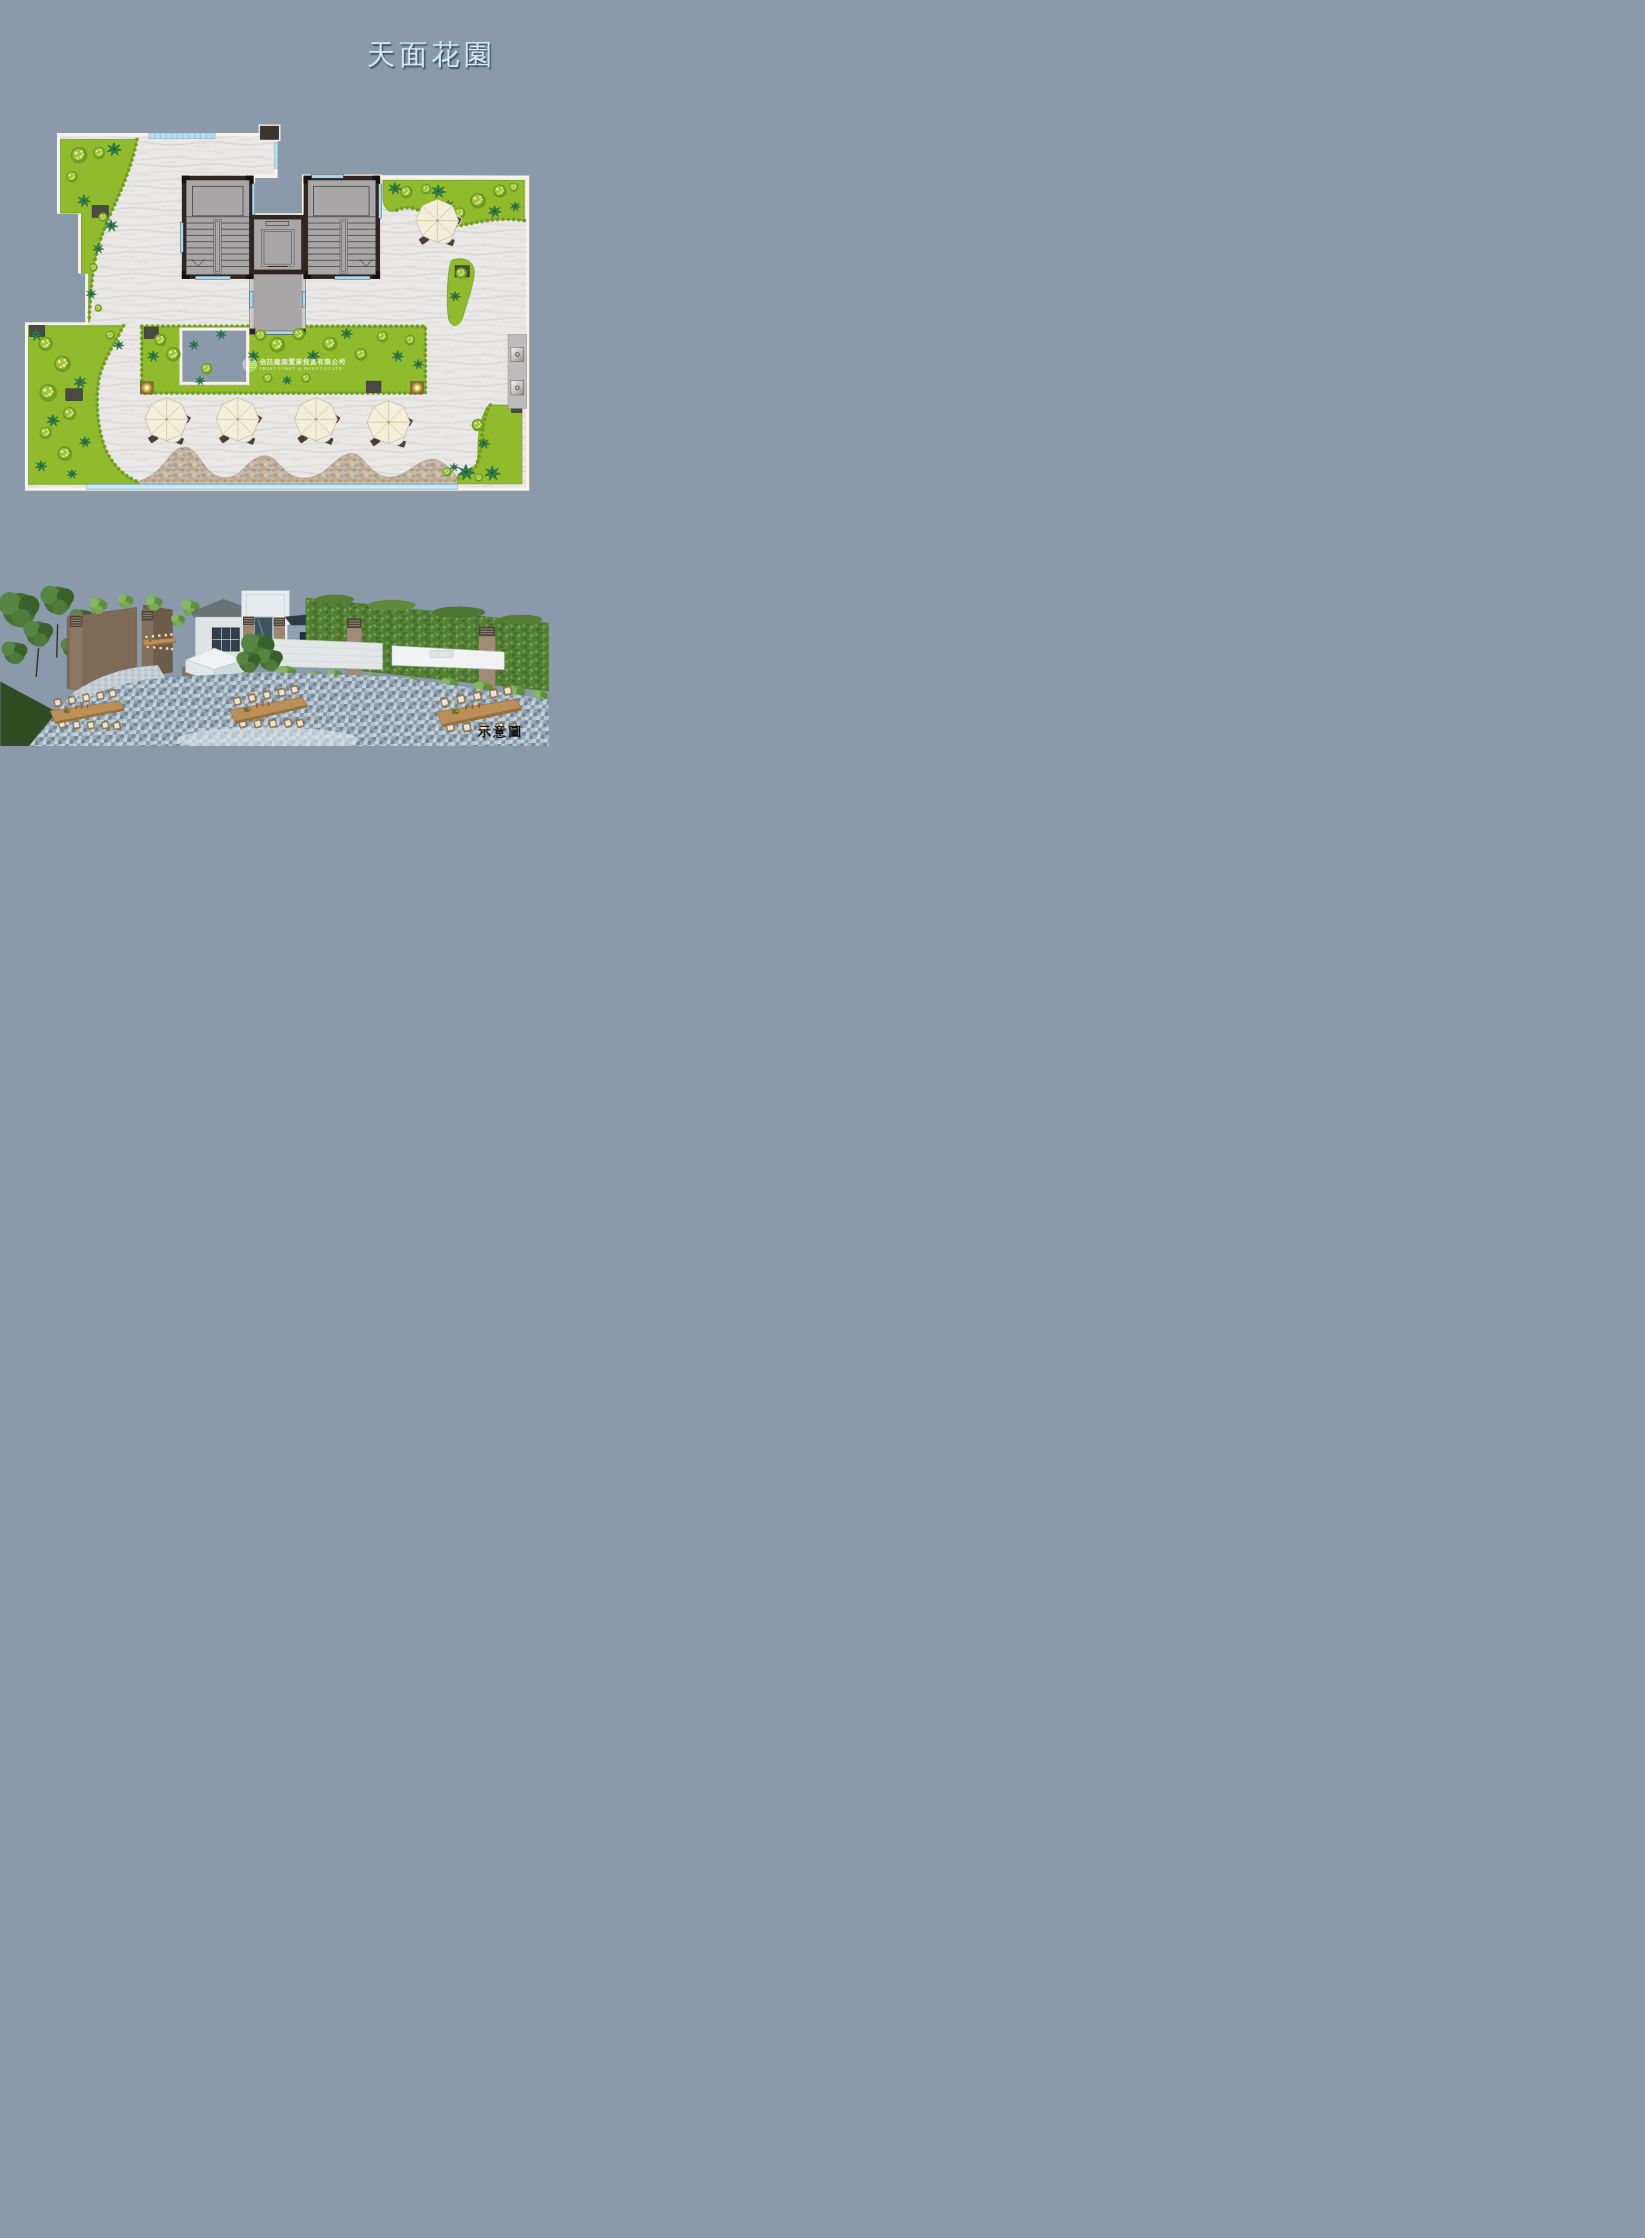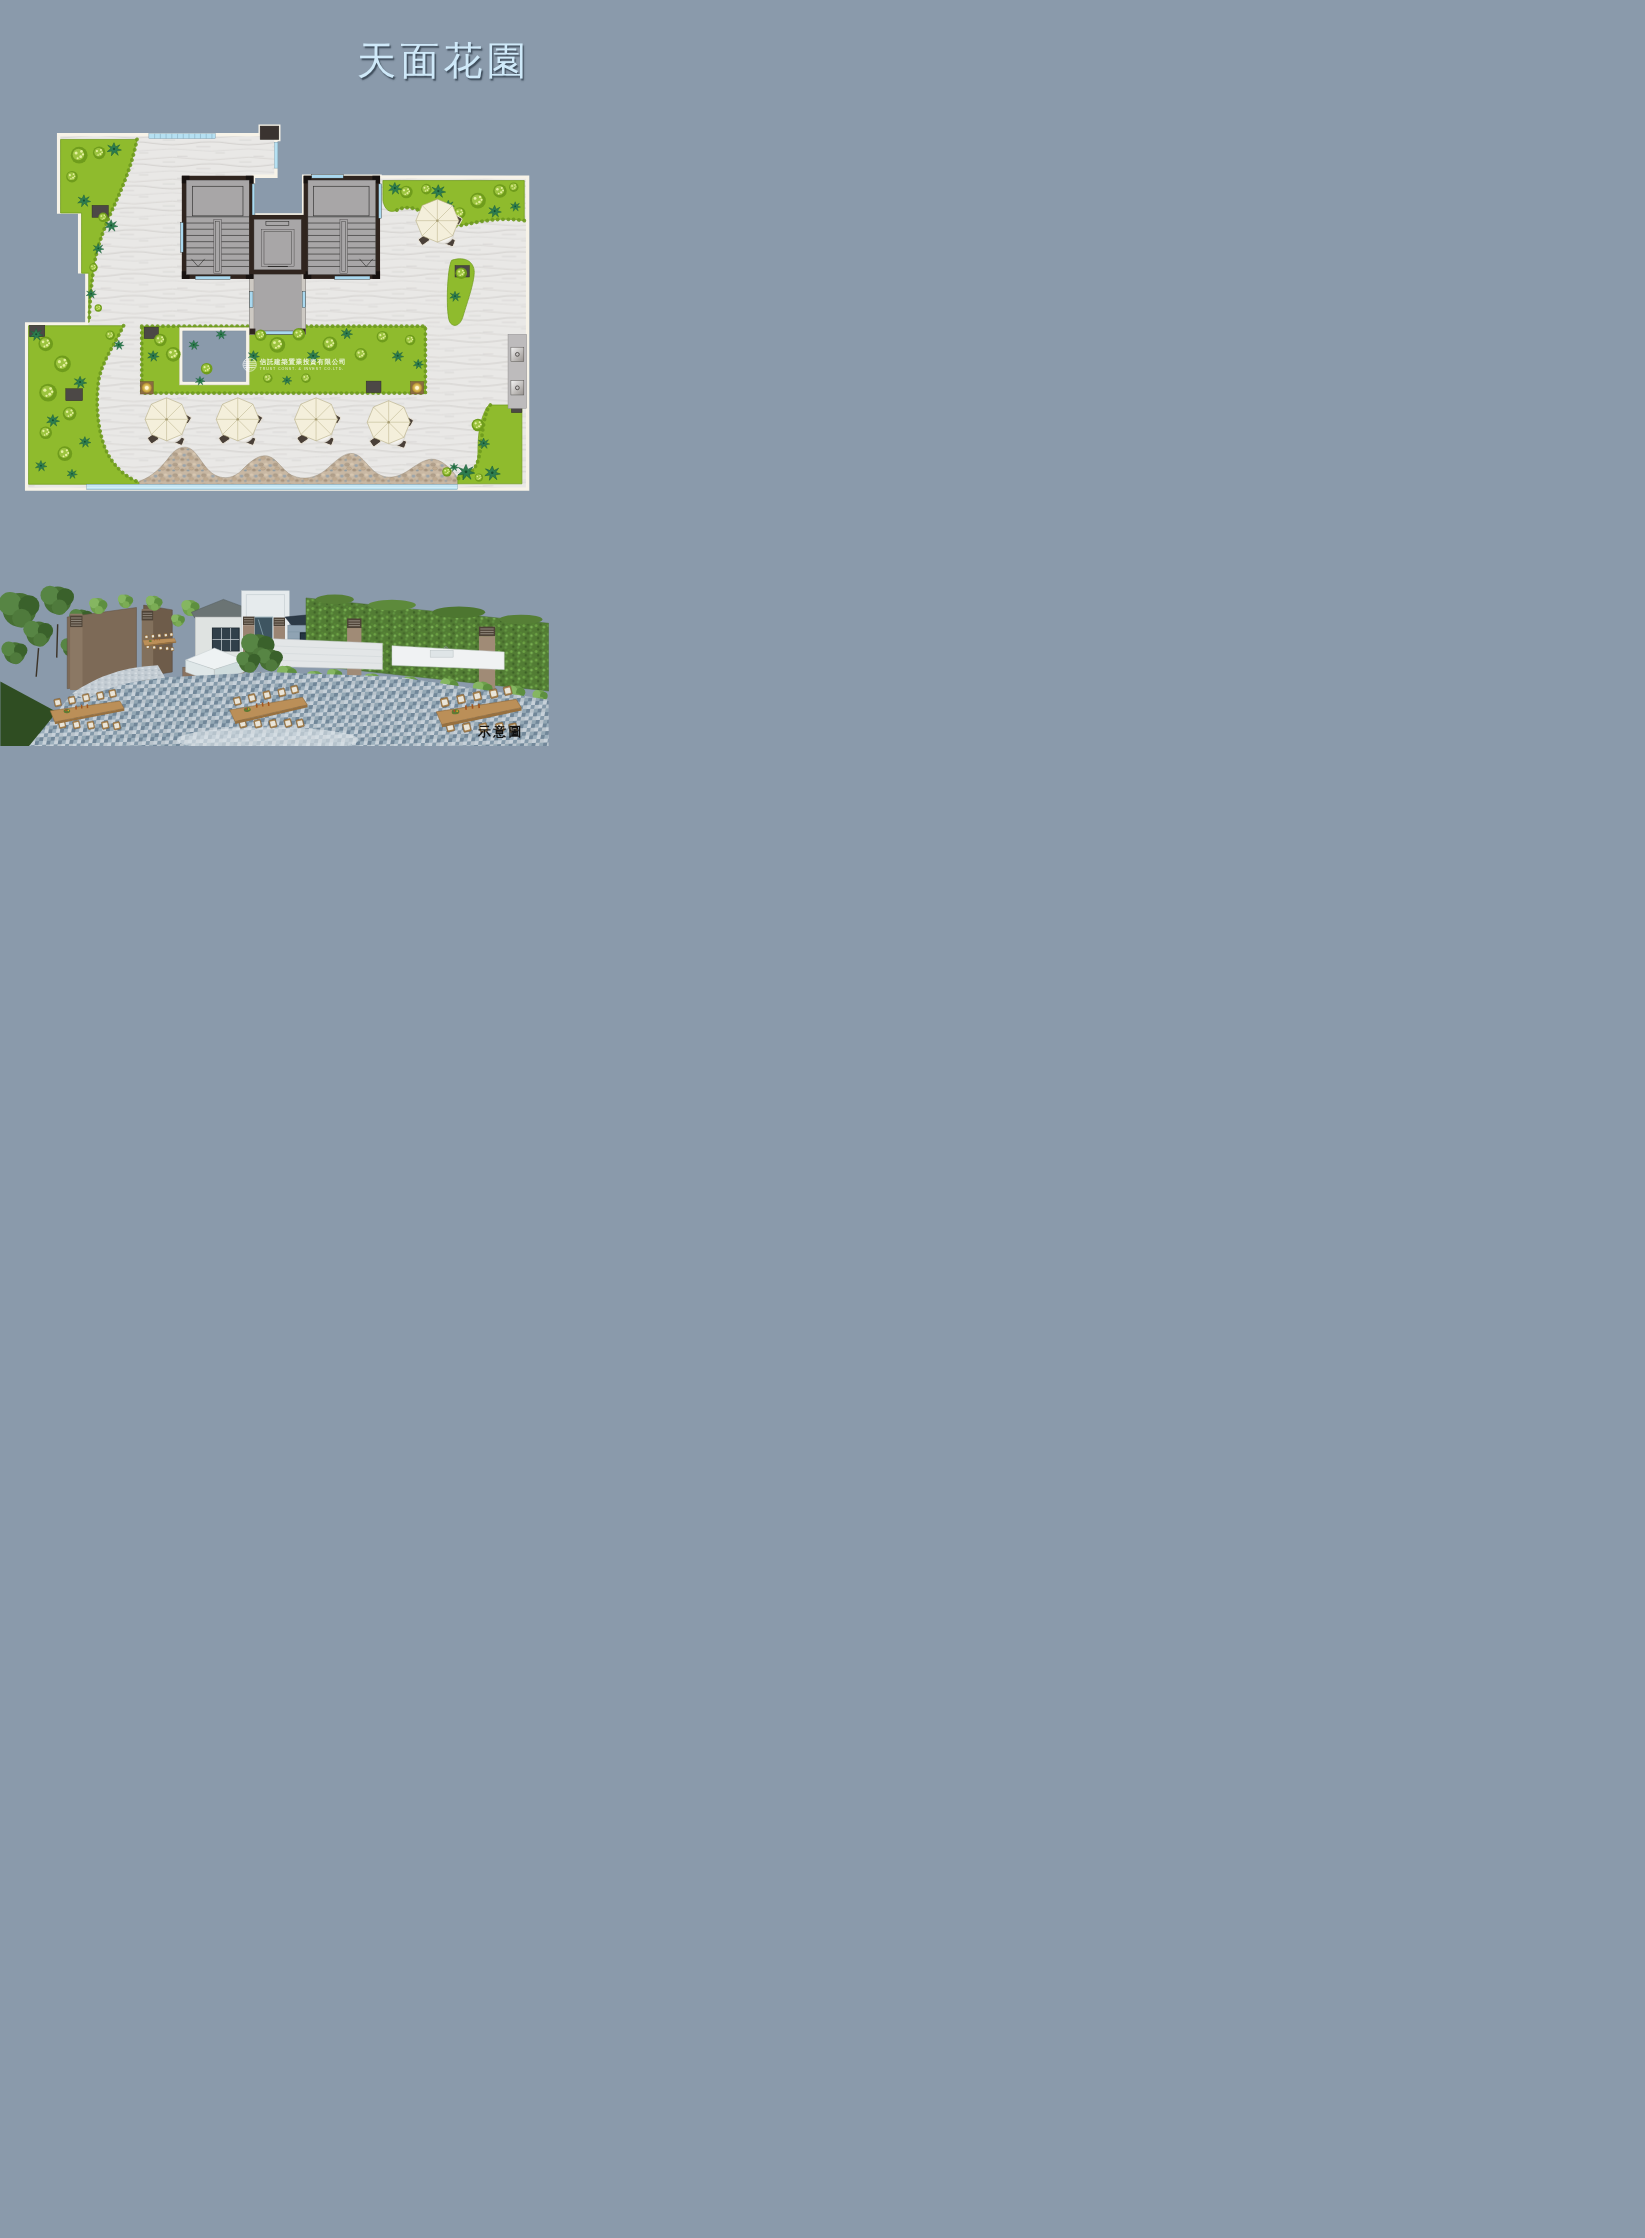--- a/index.html
+++ b/index.html
@@ -1,19 +1,19 @@
 <!DOCTYPE html>
 <html style="--lawn: #8fbb2d; --hedge: #6e9a1e; --paving: #e9e8e6; --paving_streak: #c9c7c4; --core_wall: #30251f; --core_floor: #a8a6a7; --window_glass: #a9d8ef; --railing_glass: #b5e0f2; --parapet: #f7f3e8; --umbrella: #f4efdb; --umbrella_rib: #b4aa80; --chair: #4a4038; --pebble_bed: #c9b8a3; --lamp_gold: #d9b951; --counter: #bdbbbc; --vent_block: #4c4846; --void_fill: #8a9aab; --bg: #8a9aab; --title_color: #cfe9f9; --caption_color: #111111; --wm_color: #ffffff;font-size:7.6px"><head>
 <meta charset="utf-8">
 <style>
   html,body{margin:0;padding:0;background:var(--bg,#8a9aab);}
   .page{position:relative;width:549px;height:746px;background:var(--bg,#8a9aab);overflow:hidden;
         font-family:"Liberation Sans",sans-serif;}
   .page-svg{position:absolute;left:0;top:0;width:549px;height:746px;}
-  .title{position:absolute;left:357px;top:41px;font-size:39px;letter-spacing:4.3px;line-height:1;
+  .title{position:absolute;left:367px;top:41px;font-size:28px;letter-spacing:4.3px;line-height:1;
          font-family:Liberation Sans, sans-serif;color:var(--title_color,#cfe9f9);
          text-shadow:1.4px 1.9px 1.4px rgba(42,56,70,.8);white-space:nowrap;}
   .watermark{position:absolute;left:242px;top:357px;display:flex;align-items:center;gap:2.4px;
              color:var(--wm_color,#ffffff);opacity:.82;}
   .wm-lines{display:flex;flex-direction:column;}
   .wm-cn{font-size:6.5px;letter-spacing:0.7px;font-weight:bold;white-space:nowrap;}
   .wm-en{font-size:3.6px;letter-spacing:0.9px;white-space:nowrap;margin-top:0.5px;}
   
   .paving{fill:url(#marble);stroke:var(--parapet,#f7f3e8);stroke-width:7;stroke-linejoin:miter;}
   .lawn{fill:var(--lawn,#8fbb2d);stroke:var(--hedge,#6e9a1e);stroke-width:1.5;}

